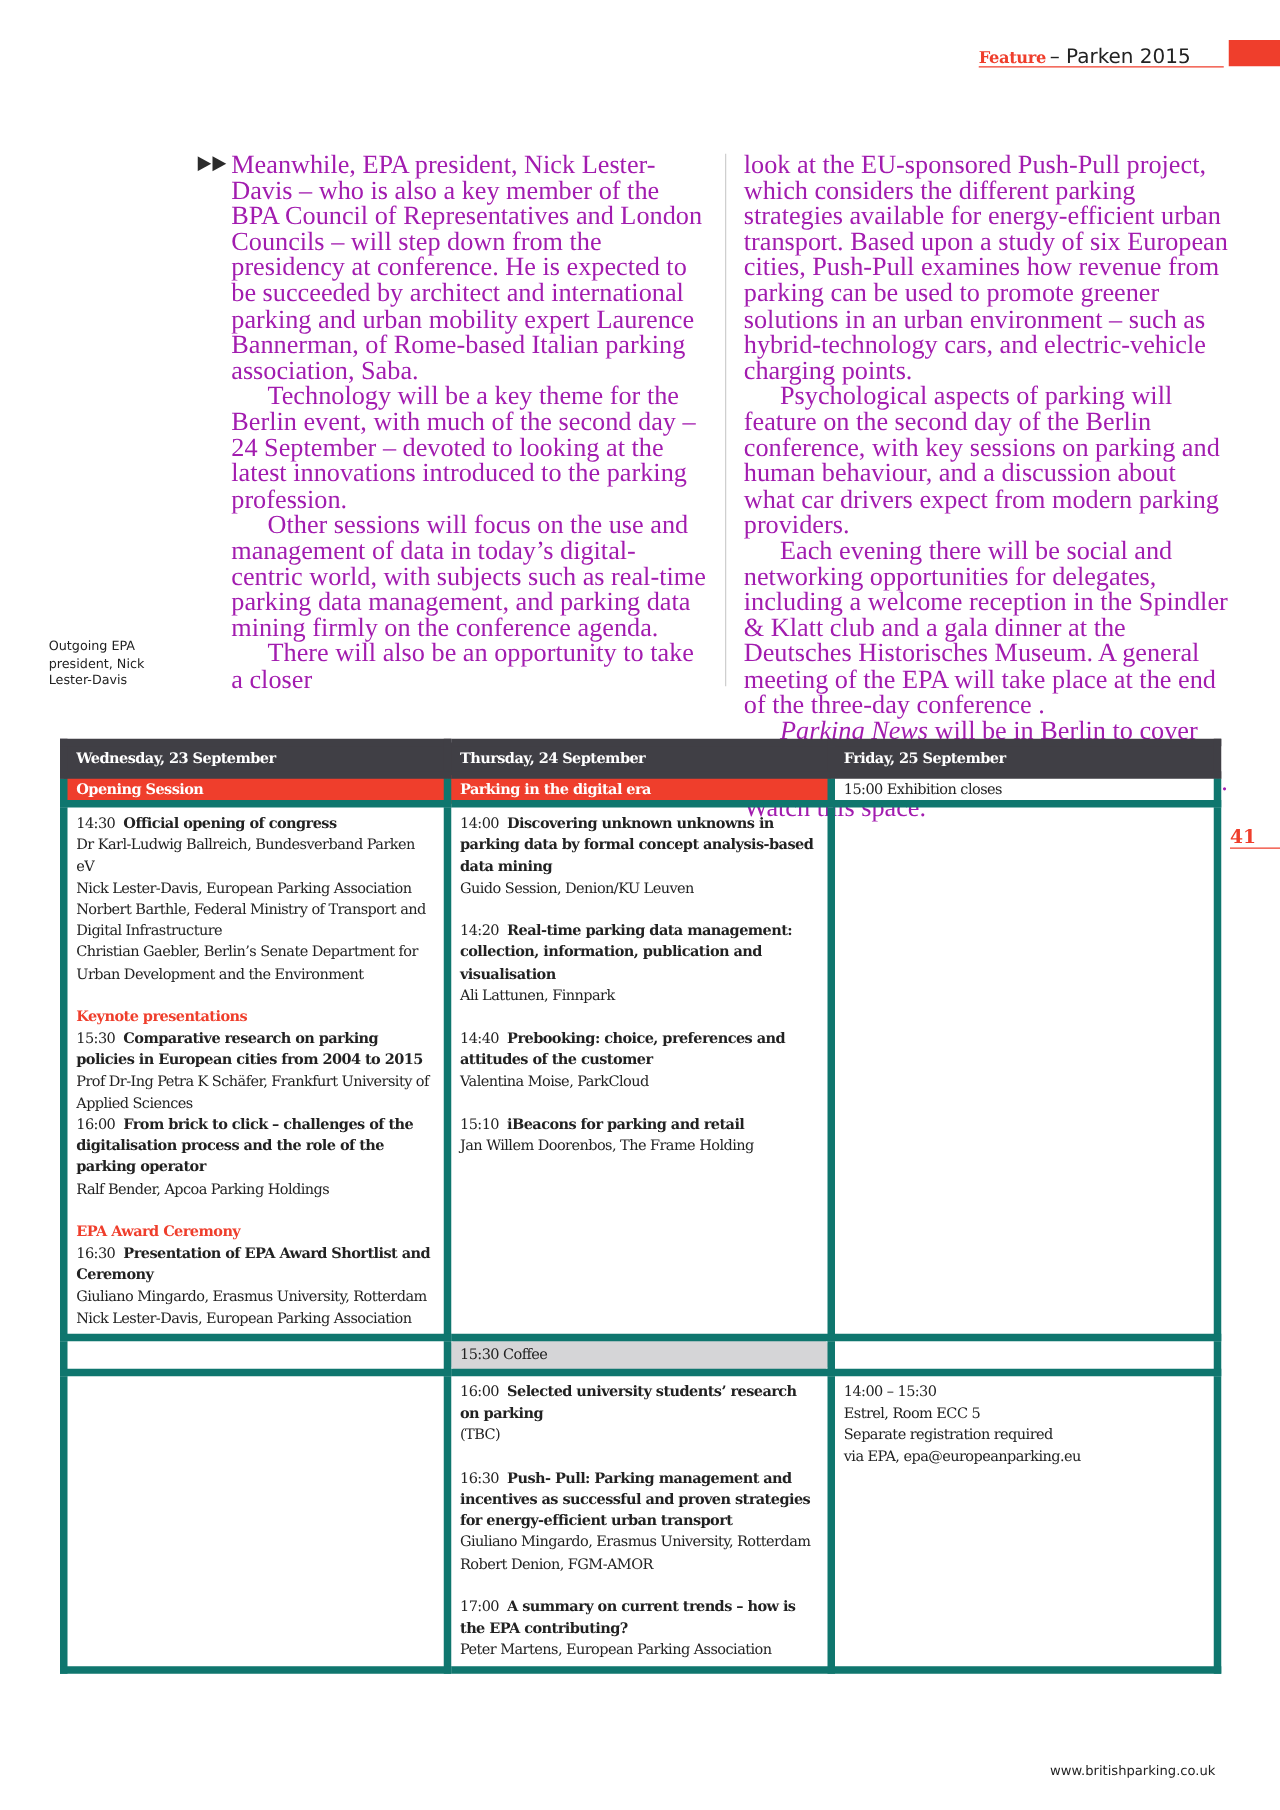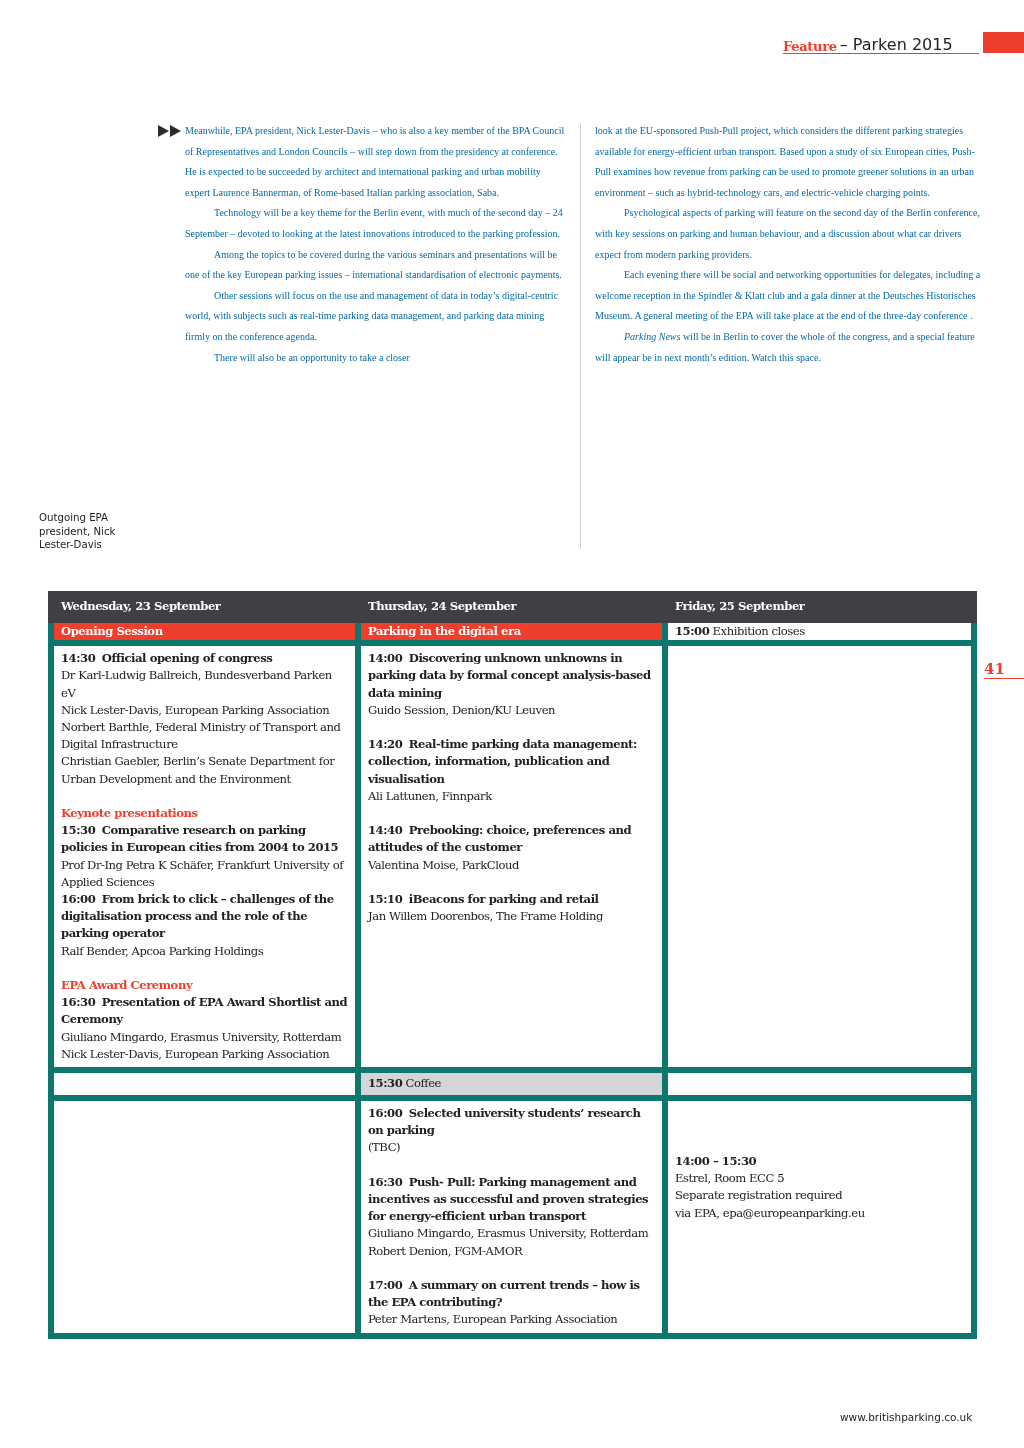--- a/index.html
+++ b/index.html
@@ -5,21 +5,21 @@
   * { box-sizing: border-box; margin: 0; padding: 0; }
   html, body { width: 1024px; height: 1448px; background: #ffffff; overflow: hidden; }
   body { position: relative; font-family: "Liberation Serif", serif; color: #2a2a2a; }
 
   .header { position: absolute; top: 30px; left: 783px; height: 24px; display: flex; align-items: flex-end; }
   .header .feat { color: #ef3e2c; font-family: "DejaVu Serif", serif; font-weight: bold; font-size: 13px; letter-spacing: -0.3px; }
   .header .rest { color: #222; font-family: "DejaVu Sans", sans-serif; font-size: 16px; margin-left: 3px; }
   .header-rule { position: absolute; top: 53px; left: 783px; width: 196px; height: 1px; background: #ef3e2c; }
   .header-block { position: absolute; top: 32px; left: 983px; width: 41px; height: 21px; background: #ef3e2c; }
 
-  .col { position: absolute; top: 121px; font-size: 10px; line-height: 20.6px; color: #0369a1; }
+  .col { position: absolute; top: 121px; font-size: 21px; line-height: 20.6px; color: #a21caf; }
   .col1 { left: 185px; width: 380px; }
   .col2 { left: 595px; width: 390px; }
   .col p { margin: 0; }
   .col p.ind { text-indent: 29px; }
   .col em { font-style: italic; }
   .arrow { position: absolute; left: 158px; top: 124px; width: 26px; height: 14px; }
   .col-divider { position: absolute; left: 580px; top: 123px; width: 1px; height: 426px; background: #cfcfcf; }
 
   .caption { position: absolute; left: 39px; top: 511px; width: 100px; font-family: "DejaVu Sans", sans-serif; font-size: 10.2px; line-height: 13.6px; color: #222; }
 
@@ -28,21 +28,21 @@
 
   table.prog { position: absolute; left: 48px; top: 591px; width: 923px; border-collapse: collapse; font-family: "DejaVu Serif", serif; font-size: 11.6px; line-height: 17.2px; letter-spacing: -0.45px; color: #222; table-layout: fixed; }
   table.prog td { border: 6px solid #0f766e; vertical-align: top; padding: 0 7px; }
   table.prog col.c1 { width: 307px; } table.prog col.c2 { width: 307px; } table.prog col.c3 { width: 309px; }
   tr.dayrow td { background: #403f45; color: #fff; font-weight: bold; height: 26px; vertical-align: middle; border-color: #403f45; }
   tr.sessrow td { height: 15px; vertical-align: middle; }
   td.red { background: #ef3e2c; color: #fff; font-weight: bold; }
   td.white { background: #fff; }
   td.grey { background: #d5d5d7; border-radius: 12px; }
   .body-cell { padding-top: 4px !important; padding-bottom: 4px !important; }
-  .t { font-weight: bold; margin-top: 48px; }
+  .t { font-weight: normal; }
   .title { font-weight: bold; }
   .kn { color: #ef3e2c; font-weight: bold; display: block; }
   .gap { display: block; height: 17.2px; }
   .ln { display: block; }
   tr.coffee td { height: 28px; vertical-align: middle; }
 
   .footer { position: absolute; left: 840px; top: 1411px; font-family: "DejaVu Sans", sans-serif; font-size: 10.5px; color: #222; }
 </style>
 </head>
 <body>
@@ -54,21 +54,20 @@
 <div class="header-rule"></div>
 <div class="header-block"></div>
 
 <svg class="arrow" viewBox="0 0 26 14">
   <polygon points="0,1 11,7 0,13" fill="#2b2b2b"></polygon>
   <polygon points="12,1 23,7 12,13" fill="#2b2b2b"></polygon>
 </svg>
 <div class="col col1">
   <p>Meanwhile, EPA president, Nick Lester-Davis – who is also a key member of the BPA Council of Representatives and London Councils – will step down from the presidency at conference. He is expected to be succeeded by architect and international parking and urban mobility expert Laurence Bannerman, of Rome-based Italian parking association, Saba.</p>
   <p class="ind">Technology will be a key theme for the Berlin event, with much of the second day – 24 September – devoted to looking at the latest innovations introduced to the parking profession.</p>
-  <p class="ind">Among the topics to be covered during the various seminars and presentations will be one of the key European parking issues – international standardisation of electronic payments.</p>
   <p class="ind">Other sessions will focus on the use and management of data in today’s digital-centric world, with subjects such as real-time parking data management, and parking data mining firmly on the conference agenda.</p>
   <p class="ind">There will also be an opportunity to take a closer</p>
 </div>
 <div class="col-divider"></div>
 <div class="col col2">
   <p>look at the EU-sponsored Push-Pull project, which considers the different parking strategies available for energy-efficient urban transport. Based upon a study of six European cities, Push-Pull examines how revenue from parking can be used to promote greener solutions in an urban environment – such as hybrid-technology cars, and electric-vehicle charging points.</p>
   <p class="ind">Psychological aspects of parking will feature on the second day of the Berlin conference, with key sessions on parking and human behaviour, and a discussion about what car drivers expect from modern parking providers.</p>
   <p class="ind">Each evening there will be social and networking opportunities for delegates, including a welcome reception in the Spindler &amp; Klatt club and a gala dinner at the Deutsches Historisches Museum. A general meeting of the EPA will take place at the end of the three-day conference .</p>
   <p class="ind"><em>Parking News</em> <span>will be in Berlin to cover the whole of the congress, and a special feature will appear be in next month’s edition. Watch this space.</span></p>
 </div>

